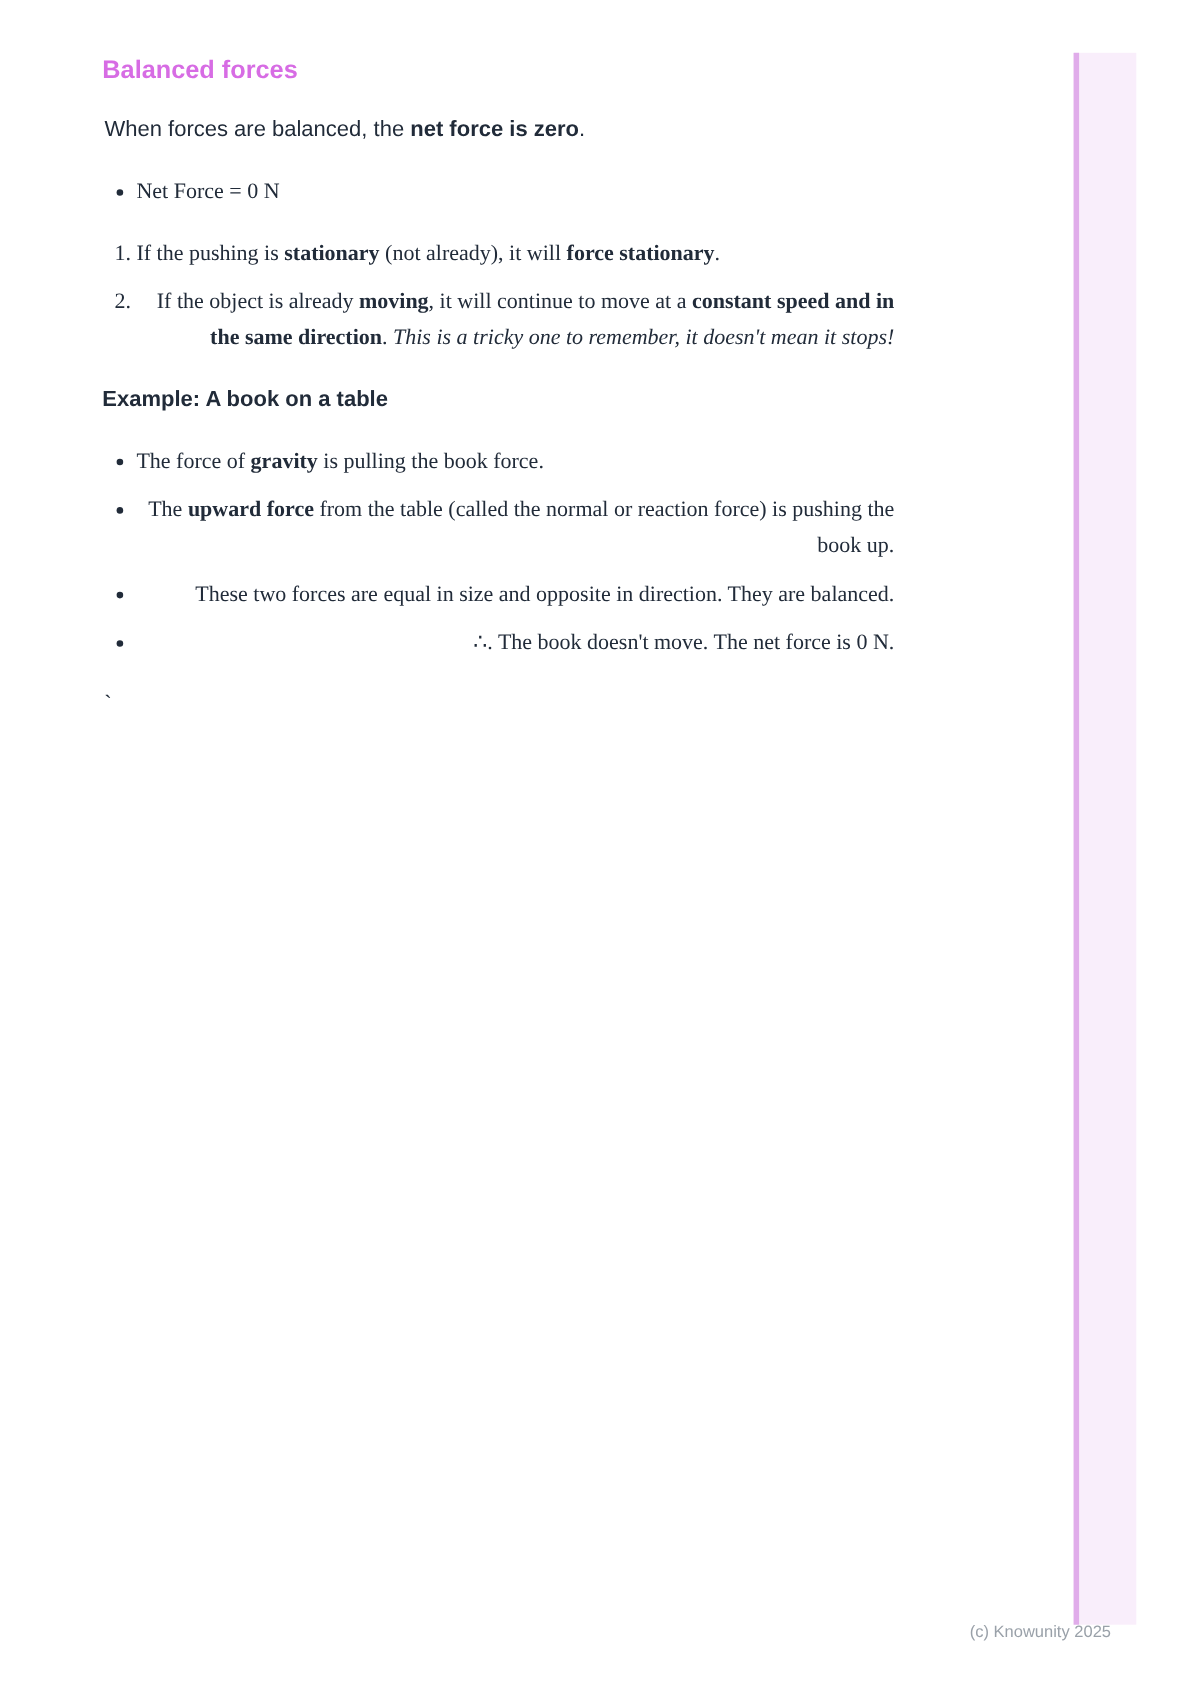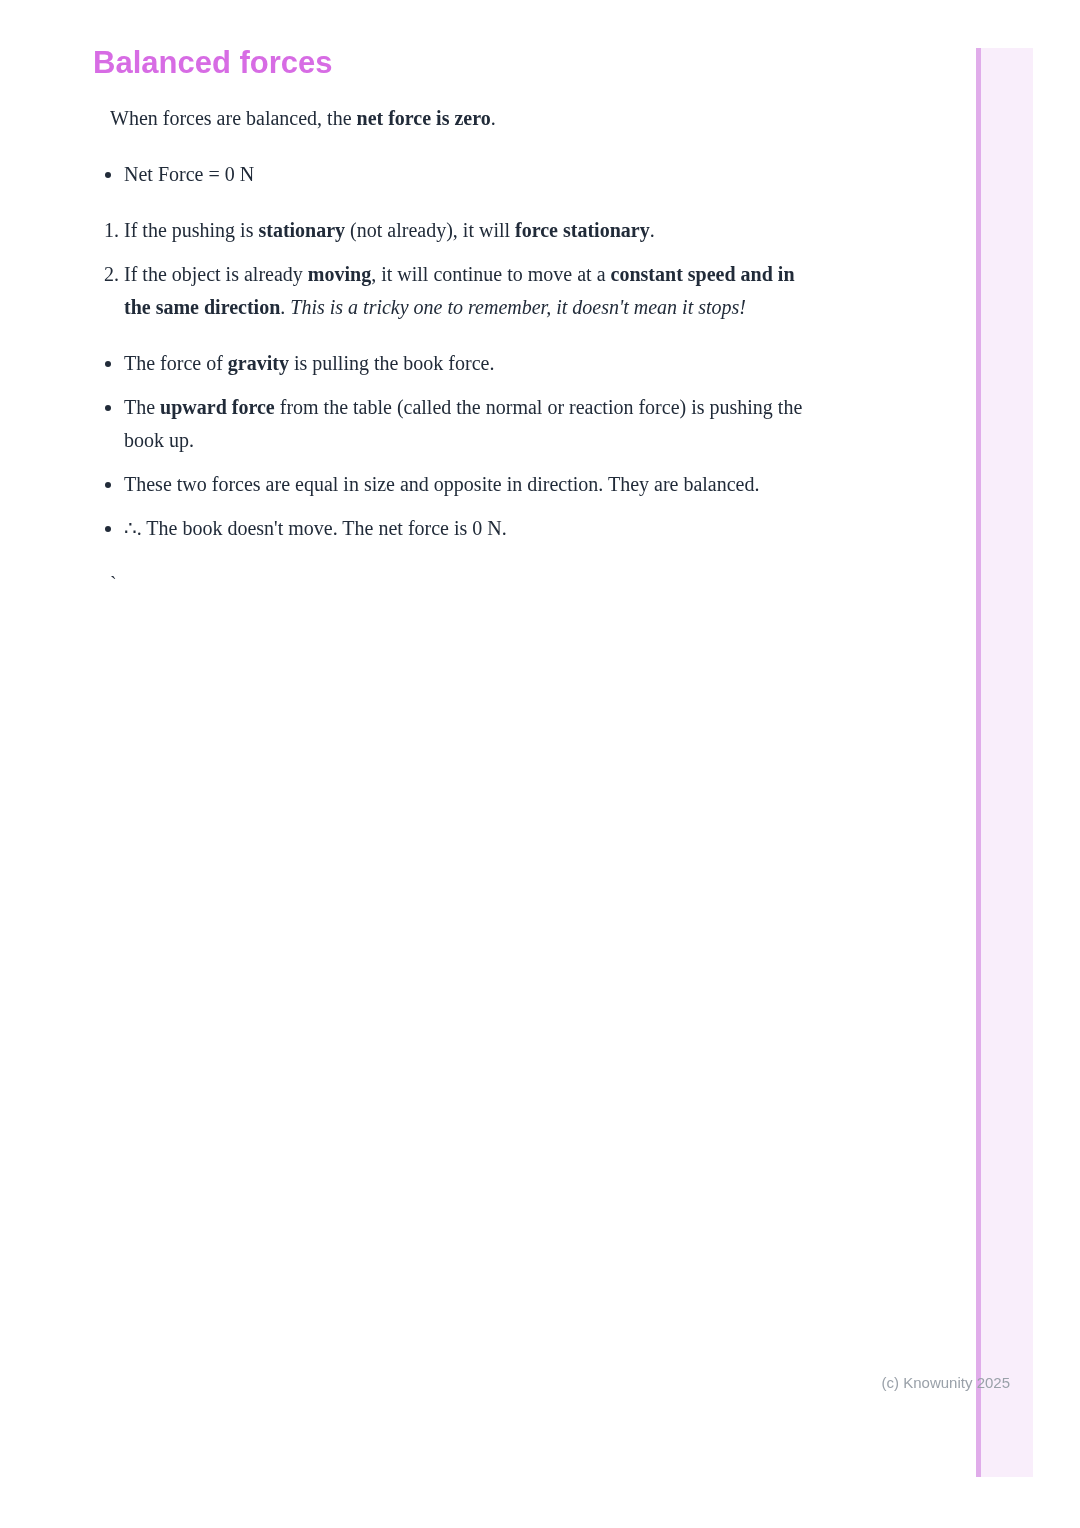--- a/index.html
+++ b/index.html
@@ -35,45 +35,45 @@
     position: absolute;
     left: 93px;
     top: 47px;
     width: 720px;
     font-size: 20px;
     line-height: 33px;
     z-index: 2;
   }
   .content h2 {
     margin: 0 0 23px 0;
-    font-size: 31px;
+    font-size: 23px;
     line-height: 32px;
     font-weight: 700;
     color: var(--accent);
   }
-  .content p { margin: 23px 17px; font-family: Liberation Serif, serif; }
+  .content p { margin: 23px 2px; }
   .content h3 {
     margin: 23px 0;
     font-size: 20px;
     line-height: 33px;
     font-weight: 700;
     color: var(--text);
   }
   .content ul, .content ol {
     margin: 23px 0;
     padding-left: 31px;
   }
   .content li { padding-left: 0; font-family: Liberation Serif, serif; }
-  .content li + li { margin-top: 11px; }
+  .content li + li { margin-top: 11px; text-align: right; }
   .b { font-weight: 700; }
   .i { font-style: italic; }
   .stray { letter-spacing: 0; }
   .footer {
     position: absolute;
-    top: 1373px;
+    top: 1474px;
     right: 70px;
     font-size: 15px;
     line-height: 20px;
     color: var(--muted);
     z-index: 3;
   }
 </style>
 </head>
 <body>
 
@@ -87,20 +87,21 @@
   <ul>
     <li><span>Net Force = 0 N</span></li>
   </ul>
 
 
   <ol>
     <li><span>If the pushing is </span><span class="b">stationary</span><span> (not already), it will </span><span class="b">force stationary</span><span>.</span></li>
     <li><span>If the object is already </span><span class="b">moving</span><span>, it will continue to move at a </span><span class="b">constant speed and in the same direction</span><span>. </span><span class="i">This is a tricky one to remember, it doesn't mean it stops!</span></li>
   </ol>
 
+  <h3>Example: A book on a table</h3>
 
   <ul>
     <li><span>The force of </span><span class="b">gravity</span><span> is pulling the book force.</span></li>
     <li><span>The </span><span class="b">upward force</span><span> from the table (called the normal or reaction force) is pushing the book up.</span></li>
     <li><span>These two forces are equal in size and opposite in direction. They are balanced.</span></li>
     <li><span>∴. The book doesn't move. The net force is 0 N.</span></li>
   </ul>
 
   <p class="stray">`</p>
 </main>

